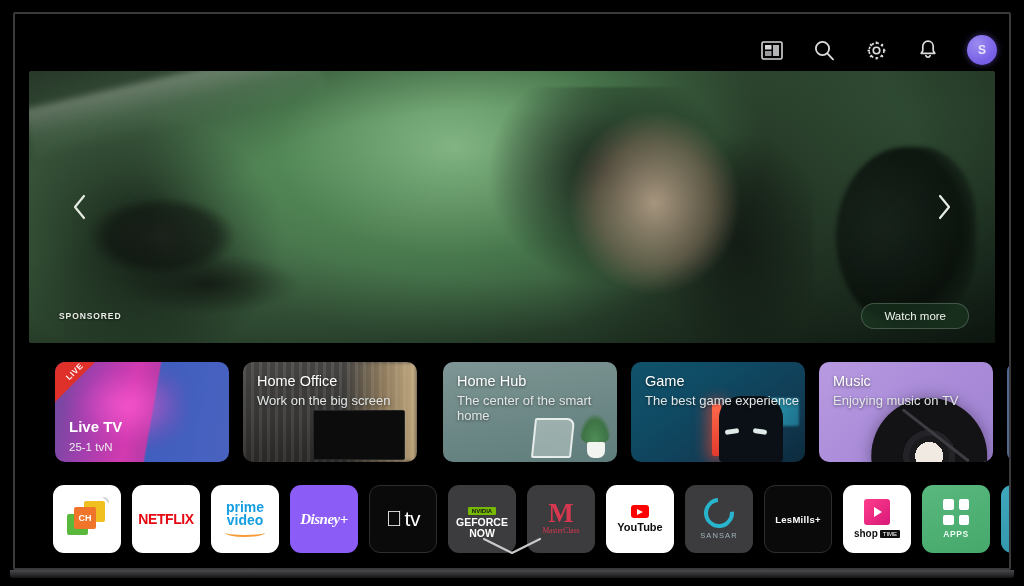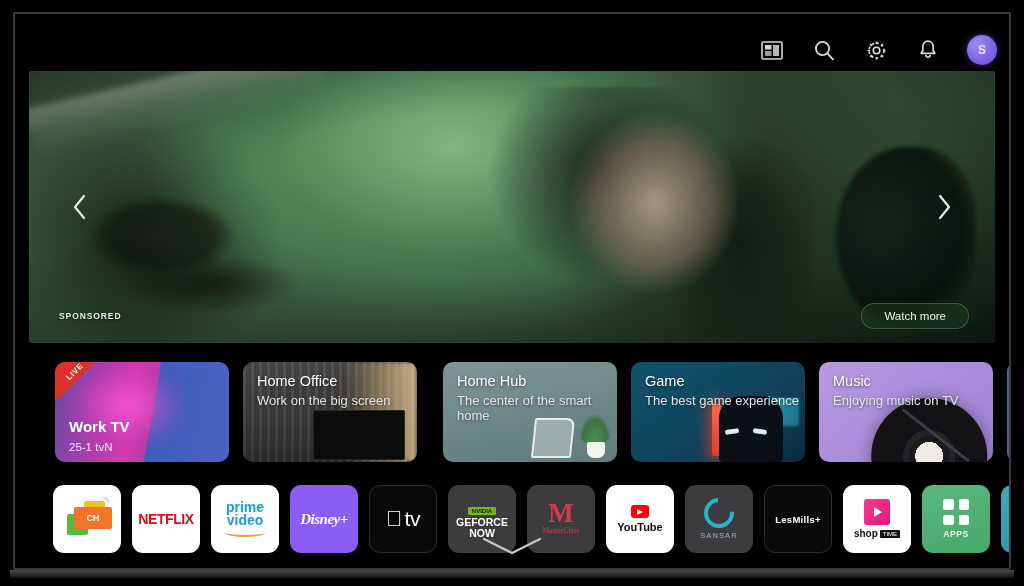--- a/index.html
+++ b/index.html
@@ -261,21 +261,21 @@
     display:flex; align-items:center; justify-content:center;
   }
   .app-white { background:#fff; }
   .app-dark  { background:#3c3c3e; }
   .app-black { background:#0a0a0a; border:1px solid #2e2e30; }
 
   
   #ico-channels { position:relative; width:40px; height:36px; }
   #ch-sq-green { position:absolute; left:0; bottom:2px; width:21px; height:21px; background:#5ab83c; border-radius:2px; }
   #ch-sq-yellow{ position:absolute; right:2px; top:0; width:21px; height:21px; background:#f0c020; border-radius:2px; }
-  #ch-sq-orange{ position:absolute; left:7px; top:6px; width:38px; height:22px; background:#f0742a; border-radius:2px;
+  #ch-sq-orange{ position:absolute; left:7px; top:6px; width:22px; height:22px; background:#f0742a; border-radius:2px;
                  display:flex; align-items:center; justify-content:center; color:#fff; font-size:9px; font-weight:bold; }
   #ch-wifi { position:absolute; right:-2px; top:-4px; width:11px; height:11px;
              border:2px solid #cfcfcf; border-radius:50%;
              clip-path:polygon(100% 0,100% 60%,40% 0); }
 
   #txt-netflix { color:#e50914; font-size:14px; font-weight:bold; letter-spacing:-.4px; }
   #txt-prime { color:#159ee0; font-size:14px; font-weight:bold; line-height:.95; text-align:center; }
   #prime-smile { display:block; width:40px; height:9px; margin:1px auto 0;
                  border-bottom:2.5px solid #f79b34; border-radius:0 0 50% 50%; }
   #txt-disney { color:#fff; font-size:15px; font-style:italic; font-family:"Liberation Serif", serif; font-weight:bold; letter-spacing:-.5px; }
@@ -388,21 +388,21 @@
         <div id="watch-more">Watch more</div>
       </div>
 
       <div id="cards">
 
         <div class="card" id="card-livetv">
           <div id="livetv-glow"></div>
           <div id="livetv-ribbon">
             <span>LIVE</span>
           </div>
-          <div id="livetv-name">Work TV</div>
+          <div id="livetv-name">Live TV</div>
           <div id="livetv-ch">25-1  tvN</div>
         </div>
 
         <div class="card" id="card-office">
           <div id="office-blinds"></div>
           <div id="office-light"></div>
           <div id="office-tv"></div>
           <div class="ctitle">Home Office</div>
           <div class="csub">Work on the big screen</div>
         </div>

